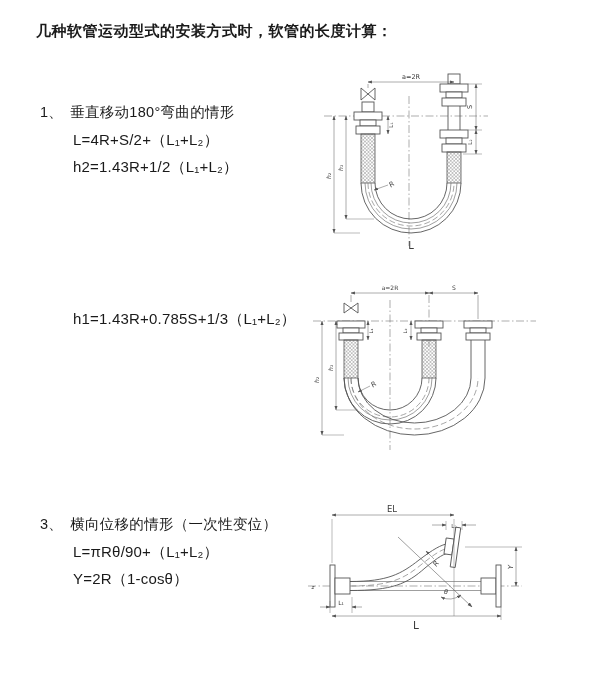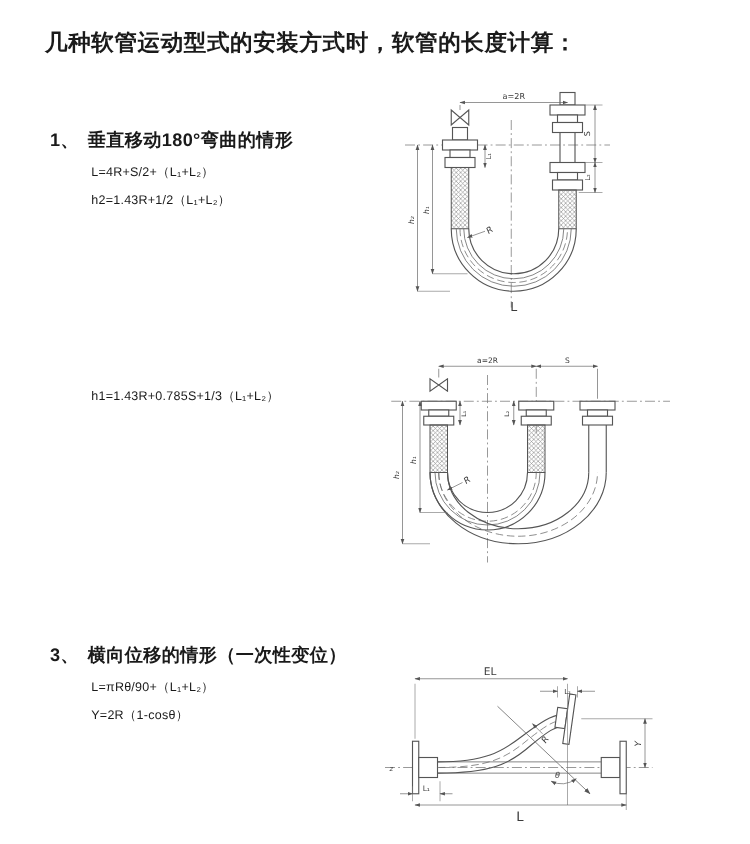--- a/index.html
+++ b/index.html
@@ -3,32 +3,32 @@
 <meta charset="utf-8">
 <style>
   html,body{margin:0;padding:0;}
   body{
     width:600px;height:675px;position:relative;overflow:hidden;
     background:#ffffff;color:#1a1a1a;
     font-family:"Liberation Sans","DejaVu Sans",sans-serif;
   }
   .page-title{
     position:absolute;left:36px;top:22px;
-    font-size:18px;font-weight:600;letter-spacing:.5px;white-space:nowrap;
+    font-size:15px;font-weight:600;letter-spacing:.5px;white-space:nowrap;
   }
   .sec{position:absolute;left:40px;width:275px;}
   #sec1{top:103px} #sec2{top:301px} #sec3{top:515px}
-  .sec-head{font-size:14.5px;font-weight:700;letter-spacing:.3px;white-space:nowrap;}
+  .sec-head{font-size:14.5px;font-weight:400;letter-spacing:.3px;white-space:nowrap;}
   .sec-head .idx{margin-right:7px;}
-  .formulas{margin:9px 0 0 33px;font-size:10px;}
+  .formulas{margin:9px 0 0 33px;font-size:15px;}
   .formula{margin-top:8px;white-space:nowrap;letter-spacing:.2px;}
   .diag{position:absolute;}
   #d1{left:316px;top:68px;}
   #d2{left:308px;top:278px;}
-  #d3{left:300px;top:503px;margin-top:28px;}
+  #d3{left:300px;top:503px;}
   svg{display:block;}
   svg text{font-family:"DejaVu Sans","Liberation Sans",sans-serif;fill:#3a3a3a;}
   .it{font-style:italic;}
   .dr{stroke:#555;fill:none;stroke-width:.9;}
   .drt{stroke:#6a6a6a;fill:none;stroke-width:.65;}
   .wf{stroke:#555;fill:#fff;stroke-width:.9;}
   .dim{stroke:#666;fill:none;stroke-width:.55;}
   .tick{stroke:#777;fill:none;stroke-width:.5;}
   .cl{stroke:#777;fill:none;stroke-width:.6;stroke-dasharray:8 2.5 1.5 2.5;}
   .hd{stroke:#6a6a6a;fill:none;stroke-width:.6;stroke-dasharray:6 3;}

